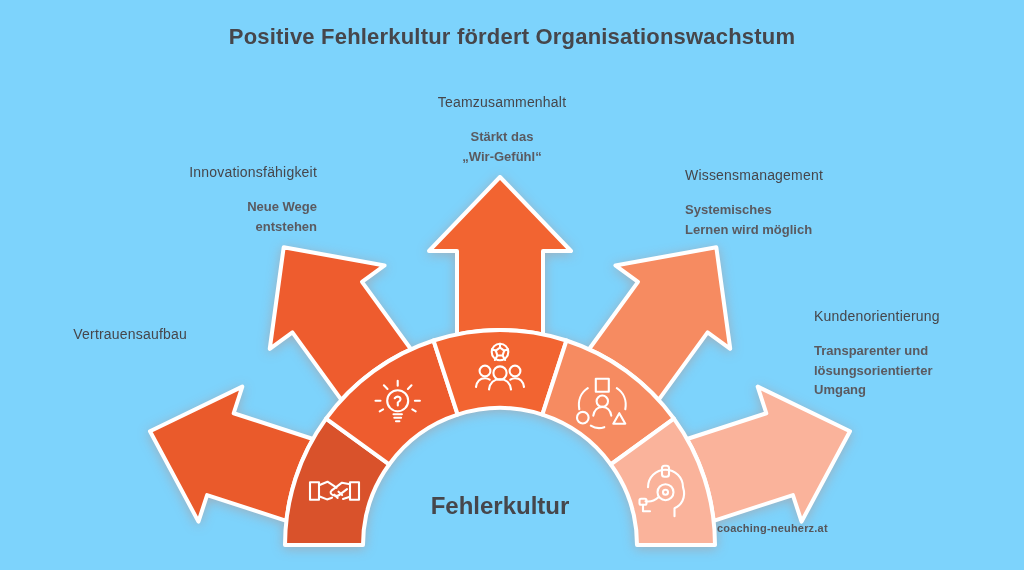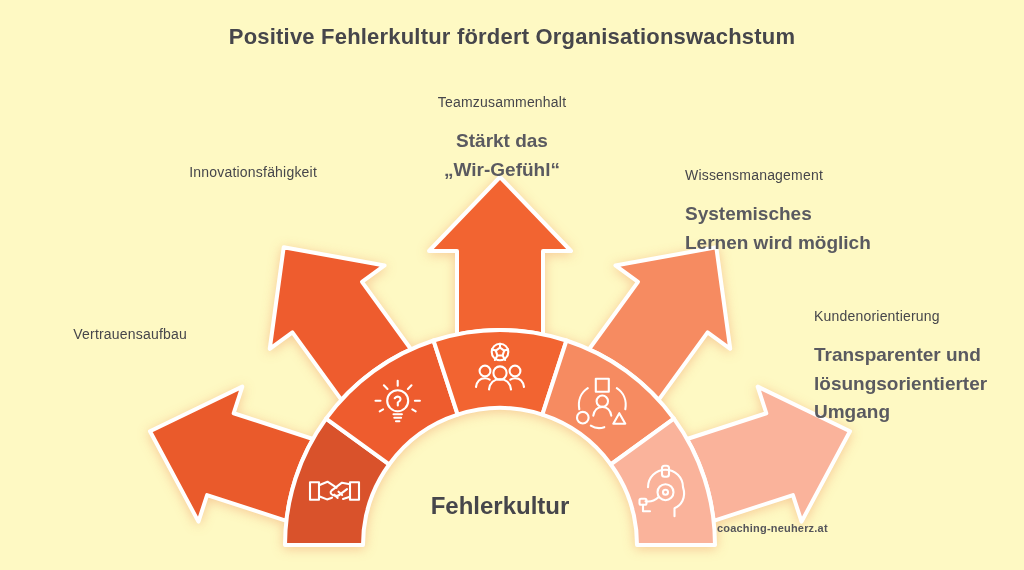--- a/index.html
+++ b/index.html
@@ -1,27 +1,27 @@
 <!DOCTYPE html>
 <html><head>
 <meta charset="utf-8">
 <style>
   html,body{margin:0;padding:0;background:#fff;}
   .stage{
-    position:relative;width:1024px;height:570px;background:#fef9c3;overflow:hidden;
+    position:relative;width:1024px;height:570px;background:#7dd3fc;overflow:hidden;
     font-family:"Liberation Sans", sans-serif;
   }
   .stage svg{position:absolute;left:0;top:0;
     filter:drop-shadow(0 2px 6px rgba(233,92,47,0.30));}
   .title{
     position:absolute;top:24px;left:0;width:100%;text-align:center;
     font-size:22px;font-weight:700;color:#46464b;letter-spacing:0.2px;
   }
   .h{position:absolute;font-weight:400;font-size:14px;color:#46464b;letter-spacing:0.2px;white-space:nowrap;}
-  .d{position:absolute;font-weight:700;font-size:19px;color:#5a5a60;line-height:1.5;white-space:pre-line;}
+  .d{position:absolute;font-weight:700;font-size:13px;color:#5a5a60;line-height:1.5;white-space:pre-line;}
   .ta-r{text-align:right;}
   .ta-c{text-align:center;}
   
   .h-vertrauen{right:837px;top:326px;}
   .d-vertrauen{right:837px;top:362px;}
   .h-innovation{right:707px;top:164px;}
   .d-innovation{right:707px;top:197px;}
   .h-team{left:352px;width:300px;top:94px;}
   .d-team{left:352px;width:300px;top:127px;}
   .h-wissen{left:685px;top:167px;}
@@ -101,20 +101,22 @@
           <path d="M47.5,26 c1.5,4.5 1.5,9.5 -0.5,13.5 c-1.7,3.4 -4.5,6 -8,7.5 v8"></path>
         </g>
       </g>
     </svg>
 
   <div class="title">Positive Fehlerkultur fördert Organisationswachstum</div>
 
   <div class="h h-vertrauen ta-r">Vertrauensaufbau</div>
 
   <div class="h h-innovation ta-r">Innovationsfähigkeit</div>
+  <div class="d d-innovation ta-r">Neue Wege
+entstehen</div>
 
   <div class="h h-team ta-c">Teamzusammenhalt</div>
   <div class="d d-team ta-c">Stärkt das
 „Wir-Gefühl“</div>
 
   <div class="h h-wissen">Wissensmanagement</div>
   <div class="d d-wissen">Systemisches
 Lernen wird möglich</div>
 
   <div class="h h-kunden">Kundenorientierung</div>

